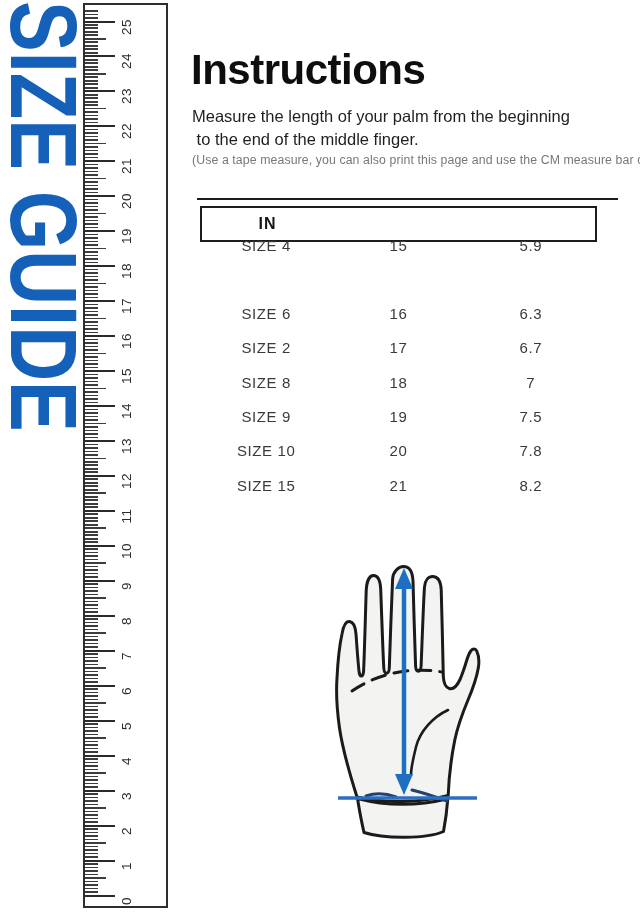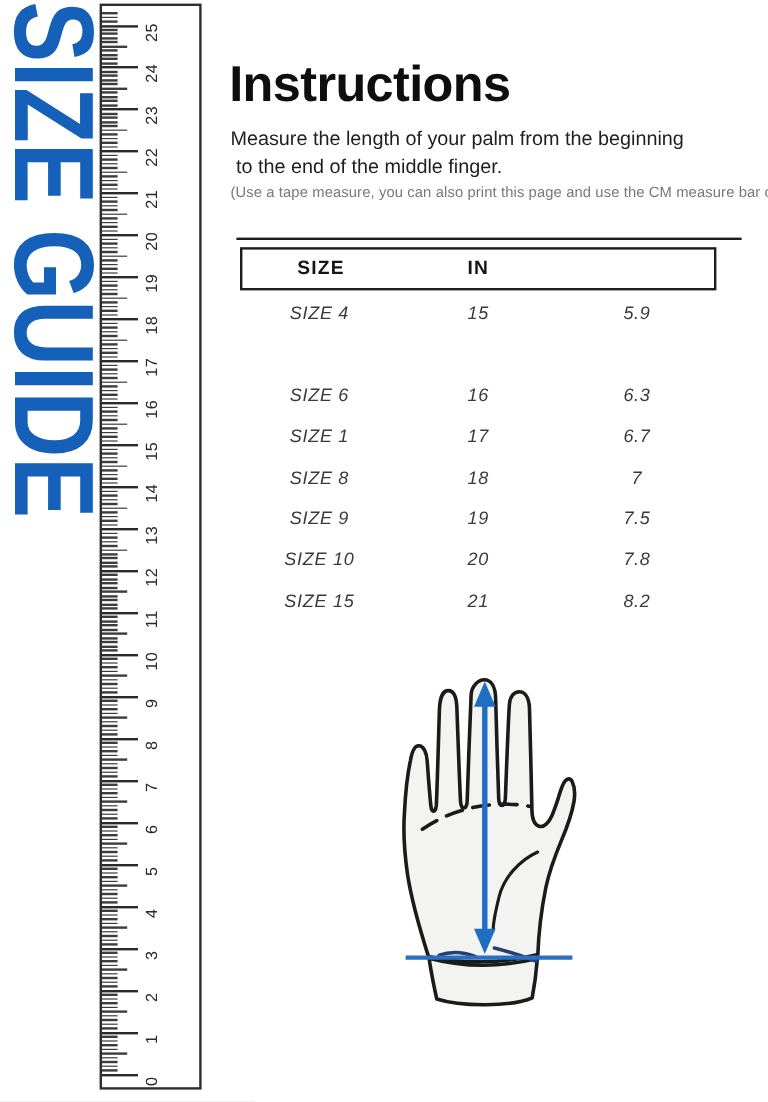--- a/index.html
+++ b/index.html
@@ -54,21 +54,21 @@
   .size-table-header{
     position:absolute;left:200px;top:206px;width:397px;height:36px;
     border:2px solid #1d1d1d;box-sizing:border-box;background:#fff;
     display:grid;grid-template-columns:1fr 1fr 1fr;align-items:center;
   }
   .size-table-header span{
     text-align:center;font-size:16px;font-weight:700;
     letter-spacing:1px;color:#161616;
   }
   .size-table-body{
-    position:absolute;left:200px;top:244px;width:397px;height:272px;font-style:italic;
+    position:absolute;left:200px;top:228px;width:397px;height:272px;
   }
   .size-row{
     position:absolute;left:0;width:100%;height:18px;
     display:grid;grid-template-columns:1fr 1fr 1fr;align-items:center;
   }
   .size-row span{
     text-align:center;font-size:15px;font-weight:400;
     letter-spacing:0.6px;color:#3a3a3a;
   }
 
@@ -365,36 +365,35 @@
       <div class="tick" style="width: 13px; top: 5.012px;"></div>
     </div>
 
   <h1 class="instructions-title">Instructions</h1>
   <p class="measure-line line1">Measure the length of your palm from the beginning</p>
   <p class="measure-line line2"> to the end of the middle finger.</p>
   <p class="note">(Use a tape measure, you can also print this page and use the CM measure bar on the left.)</p>
 
   <div class="table-toprule"></div>
   <div class="size-table-header">
-    <span>SIZE</span>
     <span>IN</span>
   </div>
   <div class="size-table-body" id="tbody">
       <div class="size-row" style="top: 8px;">
         <span>SIZE 4</span>
         <span>15</span>
         <span>5.9</span>
       </div>
       <div class="size-row" style="top: 76.6px;">
         <span>SIZE 6</span>
         <span>16</span>
         <span>6.3</span>
       </div>
       <div class="size-row" style="top: 110.9px;">
-        <span>SIZE 1</span>
+        <span>SIZE 2</span>
         <span>17</span>
         <span>6.7</span>
       </div>
       <div class="size-row" style="top: 145.2px;">
         <span>SIZE 8</span>
         <span>18</span>
         <span>7</span>
       </div>
       <div class="size-row" style="top: 179.5px;">
         <span>SIZE 9</span>

